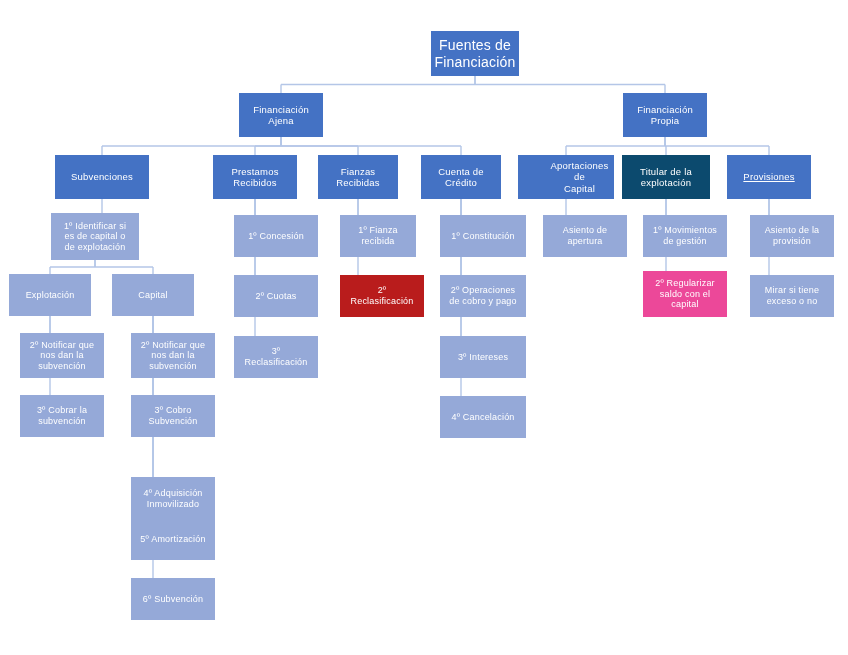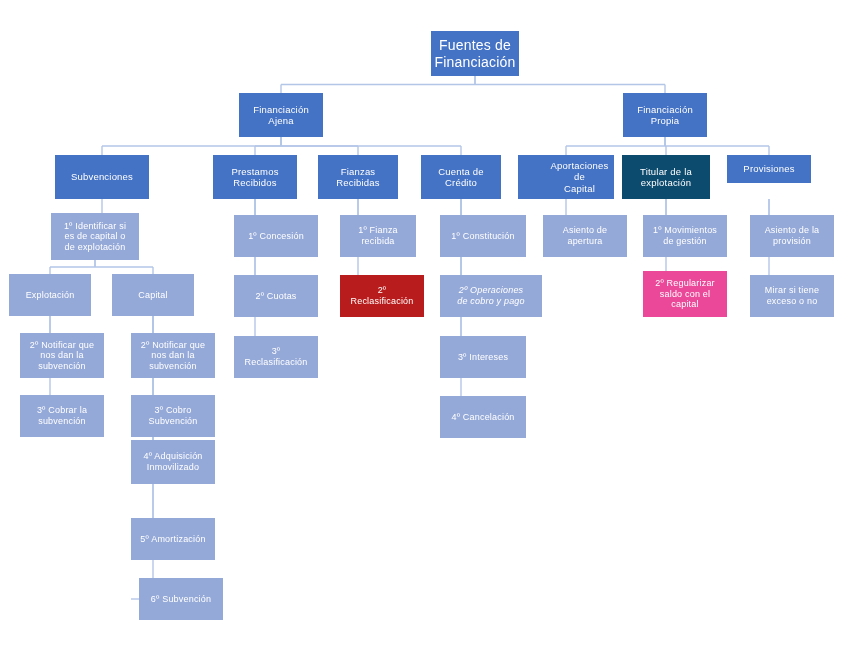--- a/index.html
+++ b/index.html
@@ -142,50 +142,50 @@
       <div class="node lvl-3" style="left: 213px; top: 155px; width: 84px; height: 44px; background: rgb(68, 114, 196);">Prestamos
 Recibidos</div>
       <div class="node lvl-3" style="left: 318px; top: 155px; width: 80px; height: 44px; background: rgb(68, 114, 196);">Fianzas
 Recibidas</div>
       <div class="node lvl-3" style="left: 421px; top: 155px; width: 80px; height: 44px; background: rgb(68, 114, 196);">Cuenta de
 Crédito</div>
       <div class="node lvl-3" style="left: 518px; top: 155px; width: 96px; height: 44px; background: rgb(68, 114, 196); padding-left: 31px;">Aportaciones de
 Capital</div>
       <div class="node lvl-3" style="left: 622px; top: 155px; width: 88px; height: 44px; background: #0c4a6e;">Titular de la
 explotación</div>
-      <div class="node lvl-3" style="left: 727px; top: 155px; width: 84px; height: 28px; background: rgb(68, 114, 196);">Provisiones</div>
+      <div class="node lvl-3" style="left: 727px; top: 155px; width: 84px; height: 44px; background: rgb(68, 114, 196); text-decoration: underline;">Provisiones</div>
       <div class="node lvl-4" style="left: 51px; top: 213px; width: 88px; height: 47px; background: rgb(149, 169, 216); text-align: center;">1º Identificar si
 es de capital o
 de explotación</div>
       <div class="node lvl-5" style="left: 9px; top: 274px; width: 82px; height: 42px; background: rgb(149, 169, 216);">Explotación</div>
       <div class="node lvl-5" style="left: 112px; top: 274px; width: 82px; height: 42px; background: rgb(149, 169, 216);">Capital</div>
       <div class="node lvl-6" style="left: 20px; top: 333px; width: 84px; height: 45px; background: rgb(149, 169, 216);">2º Notificar que
 nos dan la
 subvención</div>
       <div class="node lvl-6" style="left: 20px; top: 395px; width: 84px; height: 42px; background: rgb(149, 169, 216);">3º Cobrar la
 subvención</div>
       <div class="node lvl-6" style="left: 131px; top: 333px; width: 84px; height: 45px; background: rgb(149, 169, 216);">2º Notificar que
 nos dan la
 subvención</div>
       <div class="node lvl-6" style="left: 131px; top: 395px; width: 84px; height: 42px; background: rgb(149, 169, 216);">3º Cobro
 Subvención</div>
-      <div class="node lvl-6" style="left: 131px; top: 440px; width: 84px; height: 44px; background: rgb(149, 169, 216);">4º Adquisición
+      <div class="node lvl-6" style="left: 131px; top: 477px; width: 84px; height: 44px; background: rgb(149, 169, 216);">4º Adquisición
 Inmovilizado</div>
       <div class="node lvl-6" style="left: 131px; top: 518px; width: 84px; height: 42px; background: rgb(149, 169, 216);">5º Amortización</div>
-      <div class="node lvl-6" style="left: 131px; top: 578px; width: 84px; height: 42px; background: rgb(149, 169, 216); margin-left: 8px;">6º Subvención</div>
+      <div class="node lvl-6" style="left: 131px; top: 578px; width: 84px; height: 42px; background: rgb(149, 169, 216);">6º Subvención</div>
       <div class="node lvl-4" style="left: 234px; top: 215px; width: 84px; height: 42px; background: rgb(149, 169, 216);">1º Concesión</div>
       <div class="node lvl-4" style="left: 234px; top: 275px; width: 84px; height: 42px; background: rgb(149, 169, 216);">2º Cuotas</div>
       <div class="node lvl-4" style="left: 234px; top: 336px; width: 84px; height: 42px; background: rgb(149, 169, 216);">3º
 Reclasificación</div>
       <div class="node lvl-4" style="left: 340px; top: 215px; width: 76px; height: 42px; background: rgb(149, 169, 216);">1º Fianza
 recibida</div>
       <div class="node lvl-4" style="left: 340px; top: 275px; width: 84px; height: 42px; background: #b91c1c;">2º
 Reclasificación</div>
       <div class="node lvl-4" style="left: 440px; top: 215px; width: 86px; height: 42px; background: rgb(149, 169, 216);">1º Constitución</div>
-      <div class="node lvl-4" style="left: 440px; top: 275px; width: 102px; height: 42px; background: rgb(149, 169, 216); font-style: italic;">2º Operaciones
+      <div class="node lvl-4" style="left: 440px; top: 275px; width: 86px; height: 42px; background: rgb(149, 169, 216);">2º Operaciones
 de cobro y pago</div>
       <div class="node lvl-4" style="left: 440px; top: 336px; width: 86px; height: 42px; background: rgb(149, 169, 216);">3º Intereses</div>
       <div class="node lvl-4" style="left: 440px; top: 396px; width: 86px; height: 42px; background: rgb(149, 169, 216);">4º Cancelación</div>
       <div class="node lvl-4" style="left: 543px; top: 215px; width: 84px; height: 42px; background: rgb(149, 169, 216);">Asiento de
 apertura</div>
       <div class="node lvl-4" style="left: 643px; top: 215px; width: 84px; height: 42px; background: rgb(149, 169, 216);">1º Movimientos
 de gestión</div>
       <div class="node lvl-4" style="left: 643px; top: 271px; width: 84px; height: 46px; background: #ec4899;">2º Regularizar
 saldo con el
 capital</div>

